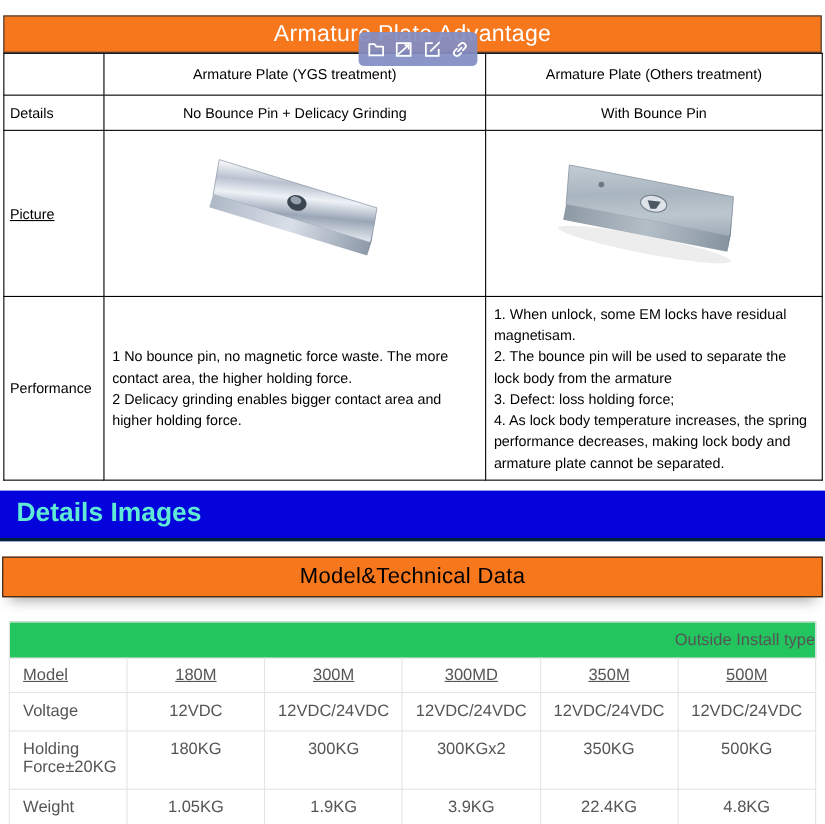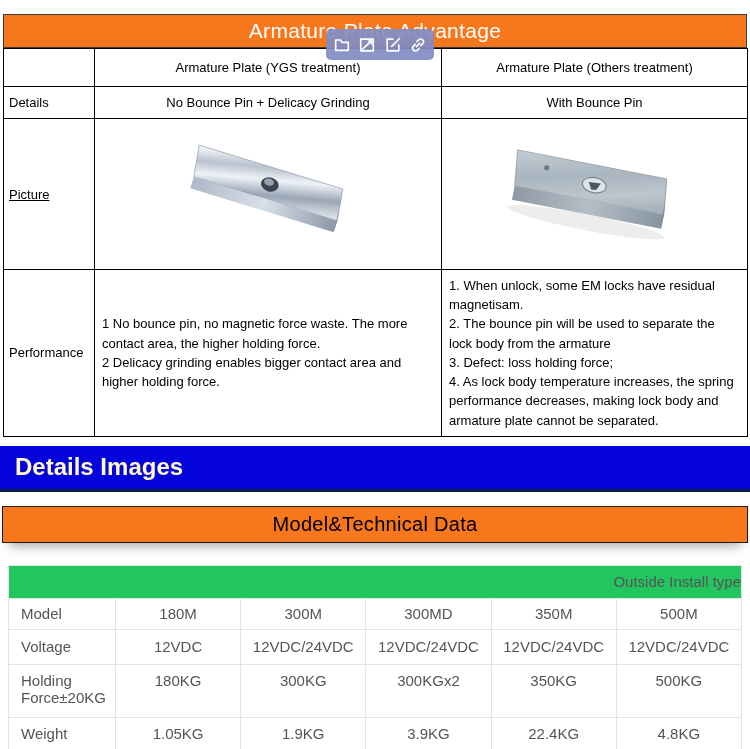--- a/index.html
+++ b/index.html
@@ -67,21 +67,21 @@
   .cmp td.pic svg { display: block; margin: 0 auto; }
 
   
   .banner-blue {
     margin-top: 9px;
     width: 750px; height: 46px;
     background: #0503DC;
     border-bottom: 3px solid #03203f;
     display: flex; align-items: center;
     padding-left: 15px;
-    color: #fef9c3; font-size: 24px; font-weight: 700;
+    color: #5eead4; font-size: 24px; font-weight: 700;
   }
 
   
   .banner2 {
     margin: 14px 2px 0 2px;
     height: 37px;
     background: #F7771C;
     border: 1px solid #1d1d1d;
     display: flex; align-items: center; justify-content: center;
     color: #000000; font-size: 20px; letter-spacing: .3px;
@@ -102,21 +102,21 @@
     background: #fff;
     text-align: center;
     vertical-align: middle;
   }
   .spec .title-row td {
     height: 33px;
     background: #22c55e;
     text-align: right;
   }
   .spec td.rowlbl { text-align: left; padding-left: 12px; width: 107px; }
-  .spec .r-model td   { height: 31px; }
+  .spec .r-model td   { height: 31px; text-decoration: underline; }
   .spec .r-voltage td { height: 35px; }
   .spec .r-current td { height: 31px; }
   .spec .r-holding td { height: 53px; vertical-align: top; padding-top: 7px; }
   .spec .r-weight td  { height: 33px; }
 </style>
 </head>
 <body>
 
 <div class="banner1">
   <span>Armature Plate Advantage</span>

